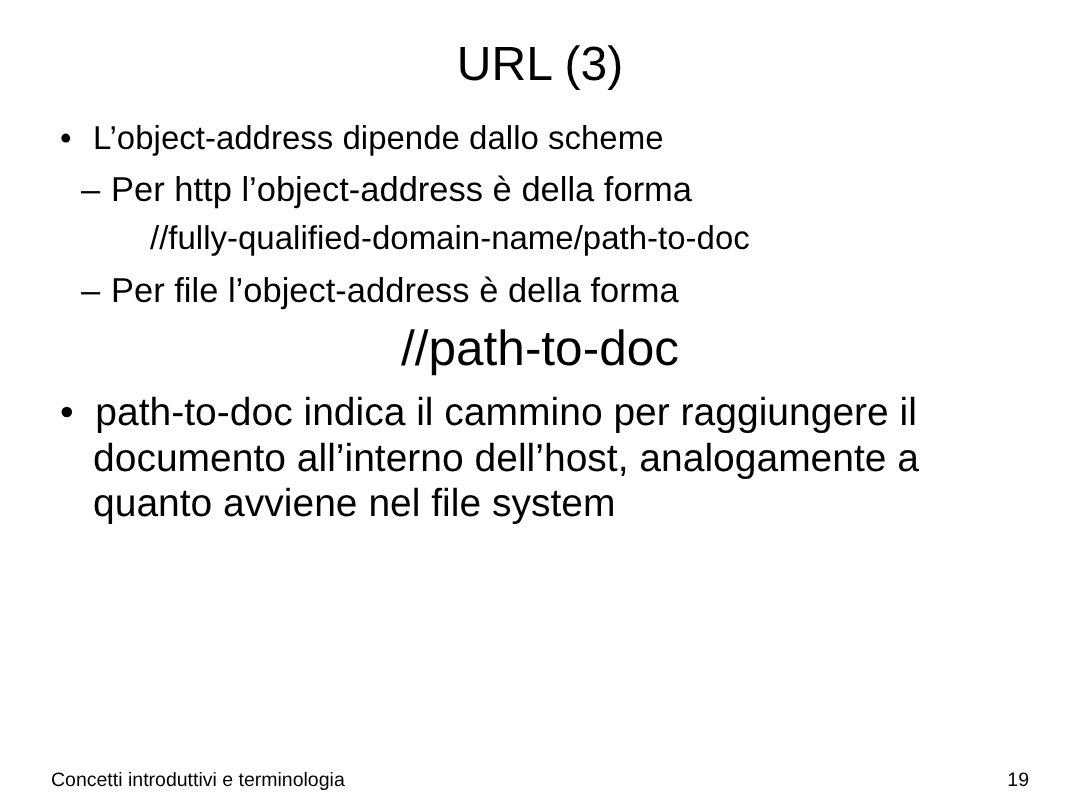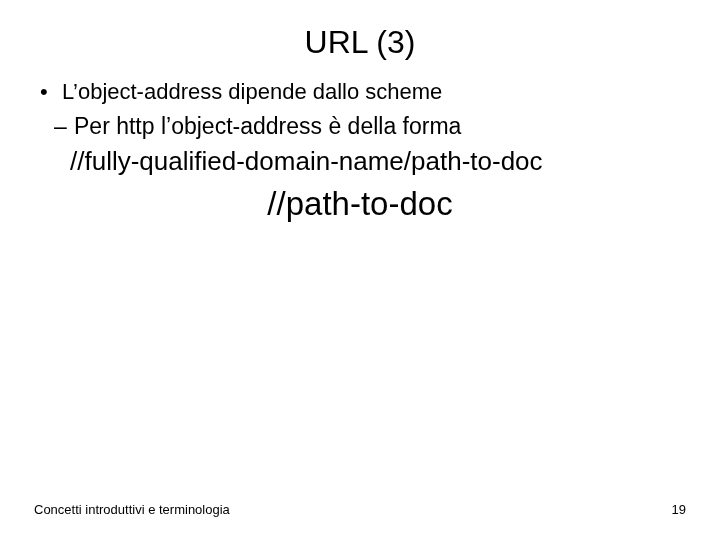--- a/index.html
+++ b/index.html
@@ -3,44 +3,48 @@
 <meta charset="utf-8">
 <style>
   * { margin: 0; padding: 0; box-sizing: border-box; }
   html, body { width: 720px; height: 540px; background: #fff; font-family: Arial, Helvetica, sans-serif; color: #000; }
   .slide { width: 720px; height: 532px; position: relative; padding: 18px 34px 0 34px; }
   .title { font-size: 32px; text-align: center; margin-bottom: 18px; margin-top: 6px; }
   .bullet1 { font-size: 22px; margin-left: 6px; margin-bottom: 8px; }
   .bullet1 .dot { display:inline-block; width: 22px; }
   .bullet2 { font-size: 23px; margin-left: 20px; margin-bottom: 6px; }
   .bullet2 .dash { display:inline-block; width: 20px; }
-  .format1 { font-size: 26px; margin-left: 36px; margin-top: 2px; margin-bottom: 8px; }
+  .format1 { font-size: 22px; margin-left: 66px; margin-top: 2px; margin-bottom: 8px; }
   .format2 { font-size: 33px; text-align: center; margin-top: 2px; margin-bottom: 8px; }
   .para { font-size: 26px; margin-left: 28px; line-height: 1.18; text-indent: -22px; padding-left: 0; }
-  .footer { position: absolute; bottom: 15px; left: 34px; right: 34px; display: flex; justify-content: space-between; font-size: 13px; }
+  .footer { position: absolute; bottom: 5px; left: 34px; right: 34px; display: flex; justify-content: space-between; font-size: 13px; }
 </style>
 </head>
 <body>
 
 <div class="slide">
 
   <div class="title">URL (3)</div>
 
   <div class="bullet1">
     <span class="dot">•</span><span>L’object-address dipende dallo scheme</span>
   </div>
 
   <div class="bullet2">
     <span class="dash">–</span><span>Per http l’object-address è della forma</span>
   </div>
 
   <div class="format1">//fully-qualified-domain-name/path-to-doc</div>
 
+  <div class="bullet2">
+    <span class="dash">–</span><span>Per file l’object-address è della forma</span>
+  </div>
 
   <div class="format2">//path-to-doc</div>
 
+  <div class="para"><span>•&nbsp;&nbsp;</span><span>path-to-doc indica il cammino per raggiungere il documento all’interno dell’host, analogamente a quanto avviene nel file system</span></div>
 
   <div class="footer">
     <span>Concetti introduttivi e terminologia</span>
     <span>19</span>
   </div>
 
 </div>
 
 </body></html>

